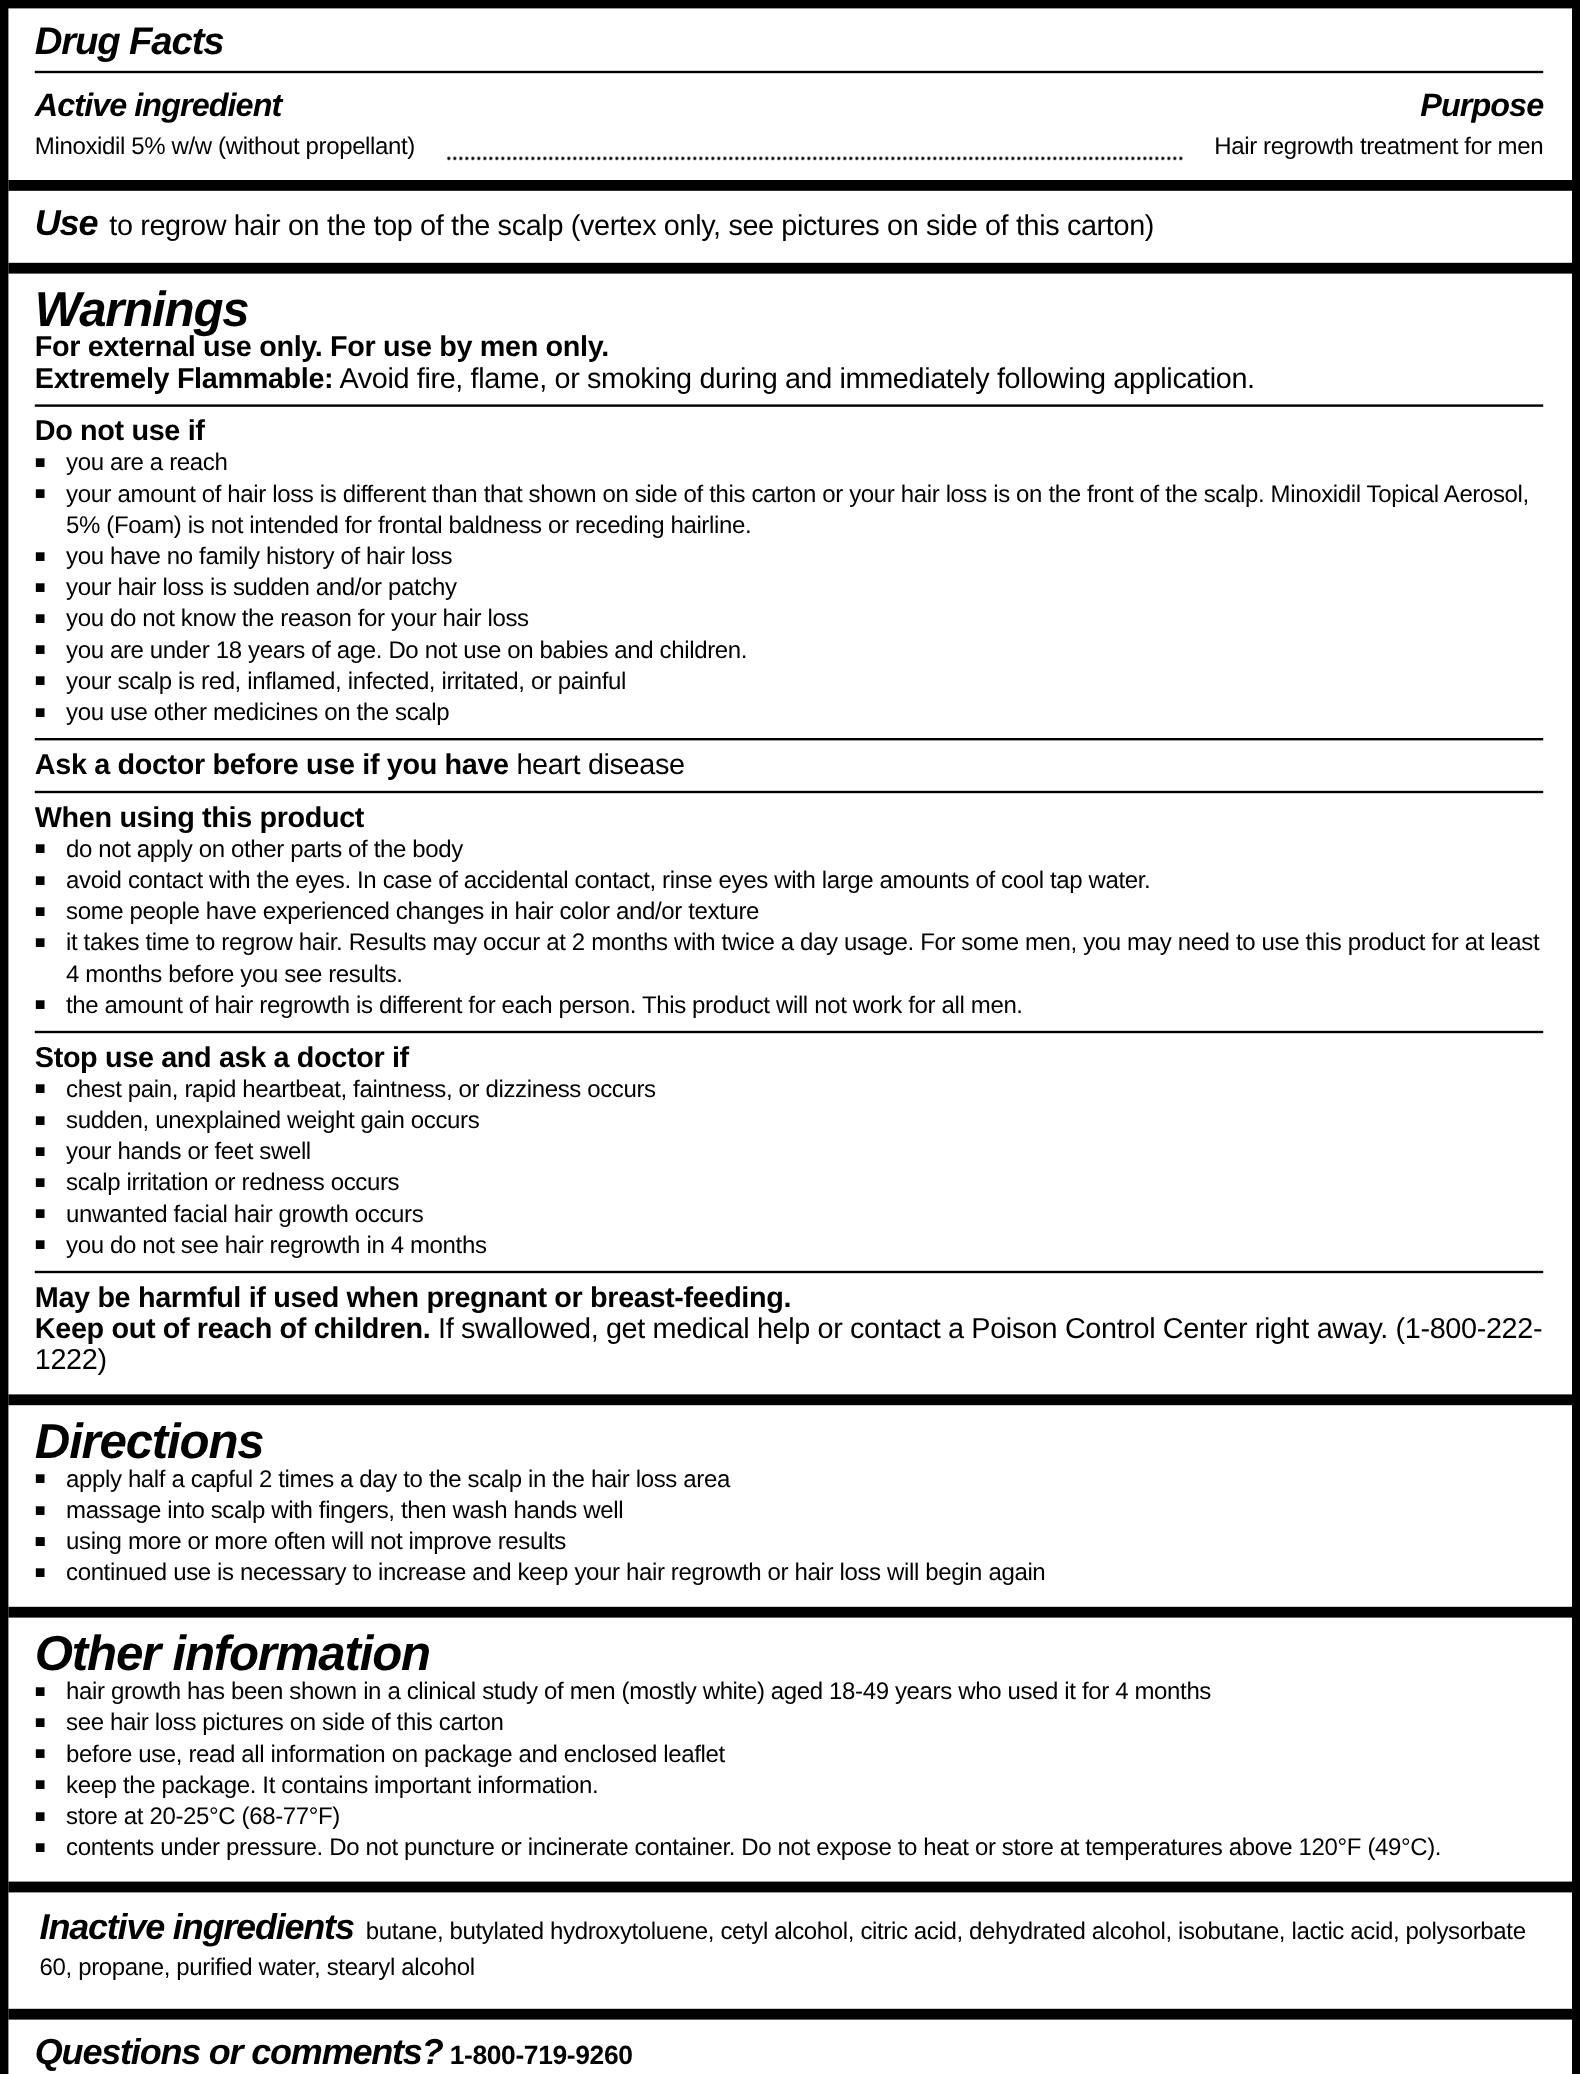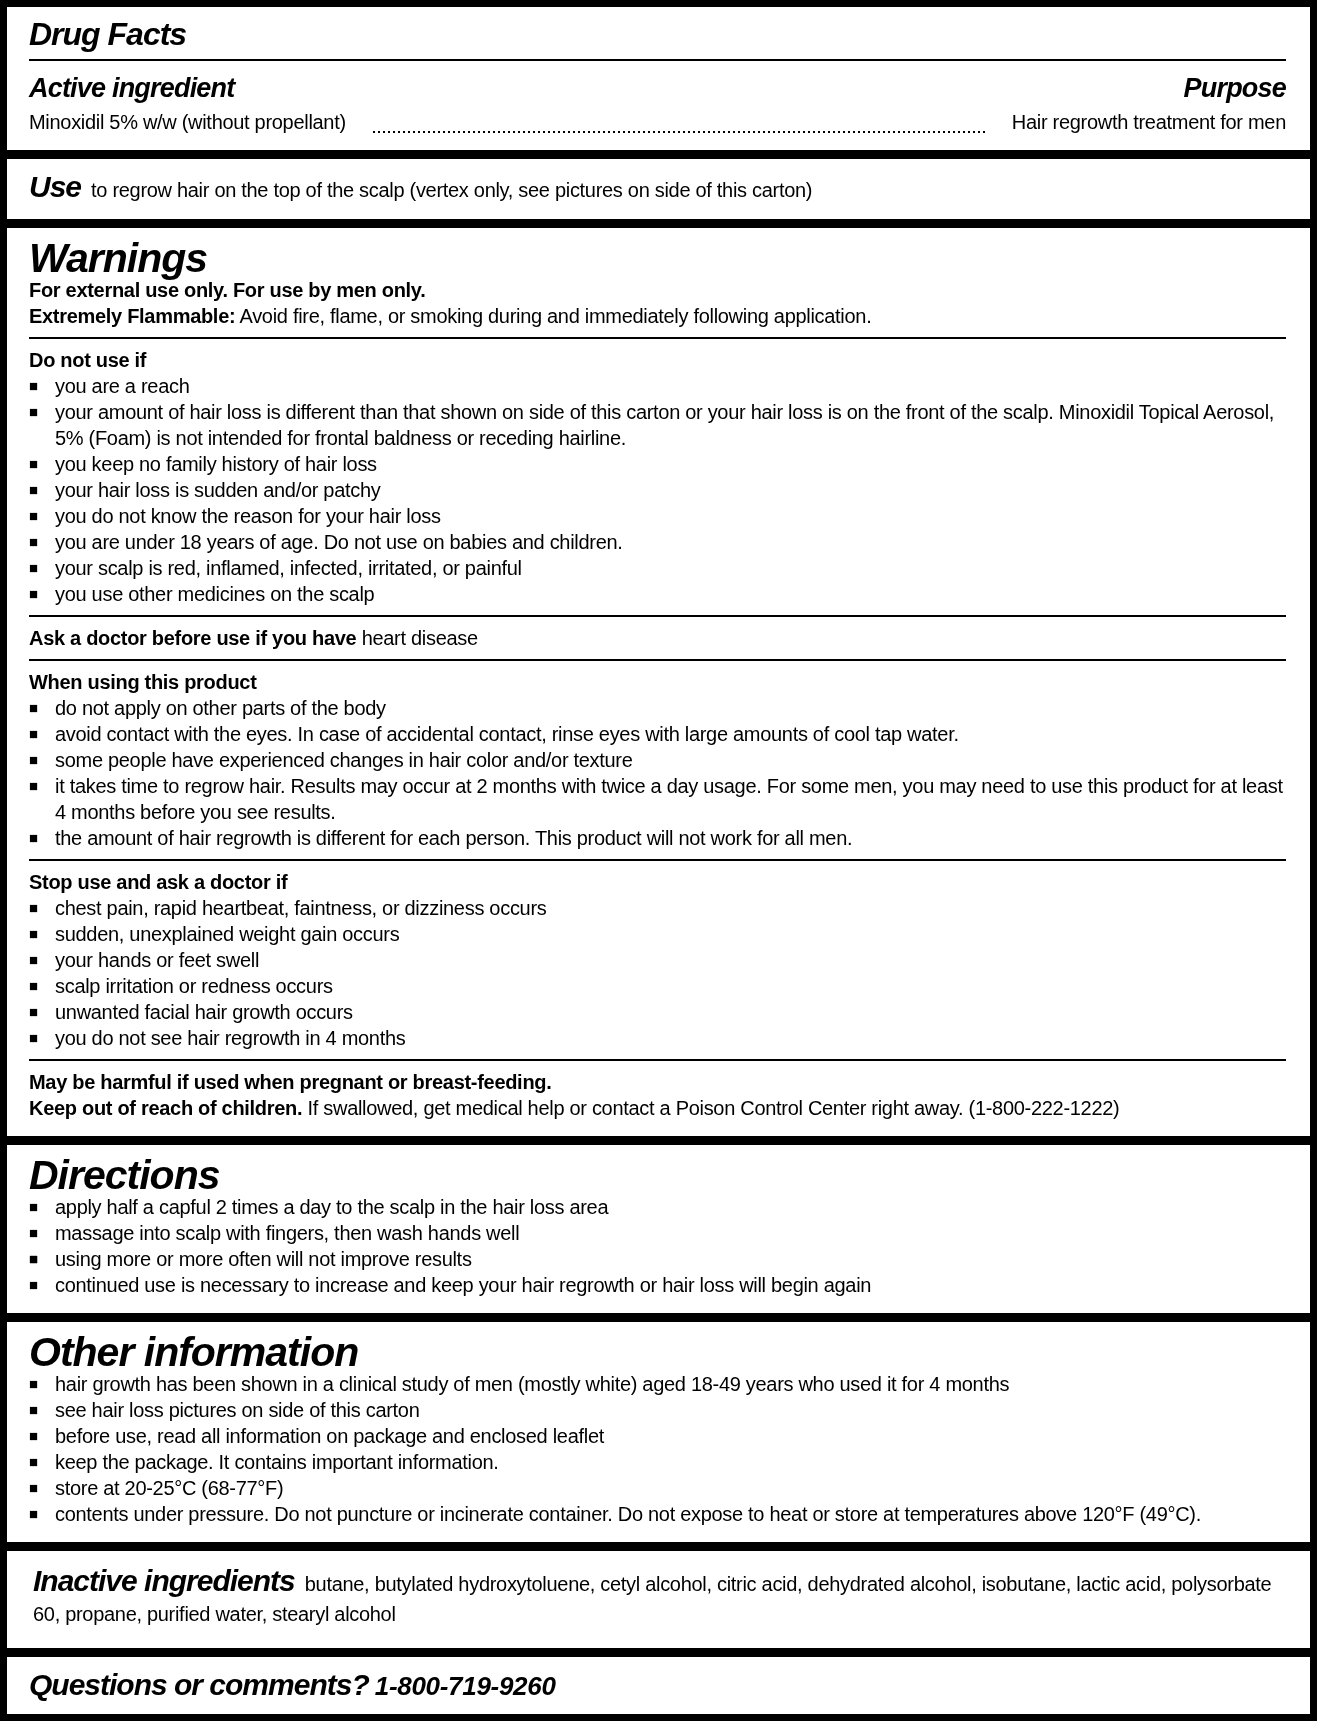--- a/index.html
+++ b/index.html
@@ -2,38 +2,38 @@
 <html><head>
 <meta charset="utf-8">
 <style>
   html,body{margin:0;padding:0;background:#fff;}
   body{width:1317px;font-family:"Liberation Sans",sans-serif;color:#000;
        -webkit-font-smoothing:antialiased;}
   .page{width:1317px;min-height:1728px;box-sizing:border-box;background:#fff;}
   .label{border:7px solid #000;box-sizing:border-box;}
   .divider{height:9px;background:#000;margin:3px 0;}
   .sec{padding:8px 24px 12px 22px;}
-  .body-text{font-size:20px;line-height:26px;letter-spacing:-0.3px;}
+  .body-text{font-size:24px;line-height:26px;letter-spacing:-0.3px;}
   .b{font-weight:bold;}
   .title{font-size:32px;line-height:38px;font-weight:bold;font-style:italic;letter-spacing:-1px;}
   .sechead{font-size:41px;line-height:38px;font-weight:bold;font-style:italic;letter-spacing:-1px;}
   .subhead-row{display:flex;justify-content:space-between;align-items:baseline;margin-top:10px;}
   .subhead{font-size:27px;line-height:34px;font-weight:bold;font-style:italic;letter-spacing:-0.8px;}
   .rule{border-top:2px solid #000;margin:8px 0;}
   .rule-title{border-top:2px solid #000;margin:6px 0 10px 0;}
   ul.bullets{list-style:none;margin:0;padding:0;}
   ul.bullets li{position:relative;padding-left:26px;font-size:20px;line-height:26px;letter-spacing:-0.3px;}
   .sq{position:absolute;left:0;top:0;font-size:15px;line-height:26px;}
   .leader-row{display:flex;align-items:baseline;font-size:20px;line-height:26px;letter-spacing:-0.3px;}
   .leader-dots{flex:1 1 auto;height:20px;align-self:flex-end;
      background-image:radial-gradient(circle at 2px 50%, #000 1.2px, transparent 1.5px);
      background-size:5px 6px;background-repeat:repeat-x;background-position:0 14px;margin:0 2px;}
   .inline-head{font-size:30px;font-weight:bold;font-style:italic;letter-spacing:-1px;margin-right:10px;}
   .inline-para{font-size:20px;line-height:30px;letter-spacing:-0.3px;margin:4px;}
-  .phone{font-size:26px;font-weight:bold;letter-spacing:-0.3px;margin-left:6px;font-style:italic;}
+  .phone{font-size:22px;font-weight:bold;letter-spacing:-0.3px;margin-left:6px;}
   .qrow{display:flex;align-items:baseline;}
   .mt4{margin-top:4px;gap:24px;}
 </style>
 </head>
 <body>
 
 <div class="page">
   <div class="label">
 
     <div class="sec">
@@ -67,21 +67,21 @@
       </div>
 
       <div class="rule"></div>
       <div class="body-text b">Do not use if</div>
       <ul class="bullets">
 
           <li><span class="sq">■</span><span>you are a reach</span></li>
 
           <li><span class="sq">■</span><span>your amount of hair loss is different than that shown on side of this carton or your hair loss is on the front of the scalp. Minoxidil Topical Aerosol, 5% (Foam) is not intended for frontal baldness or receding hairline.</span></li>
 
-          <li><span class="sq">■</span><span>you keep no family history of hair loss</span></li>
+          <li><span class="sq">■</span><span>you have no family history of hair loss</span></li>
 
           <li><span class="sq">■</span><span>your hair loss is sudden and/or patchy</span></li>
 
           <li><span class="sq">■</span><span>you do not know the reason for your hair loss</span></li>
 
           <li><span class="sq">■</span><span>you are under 18 years of age. Do not use on babies and children.</span></li>
 
           <li><span class="sq">■</span><span>your scalp is red, inflamed, infected, irritated, or painful</span></li>
 
           <li><span class="sq">■</span><span>you use other medicines on the scalp</span></li>

